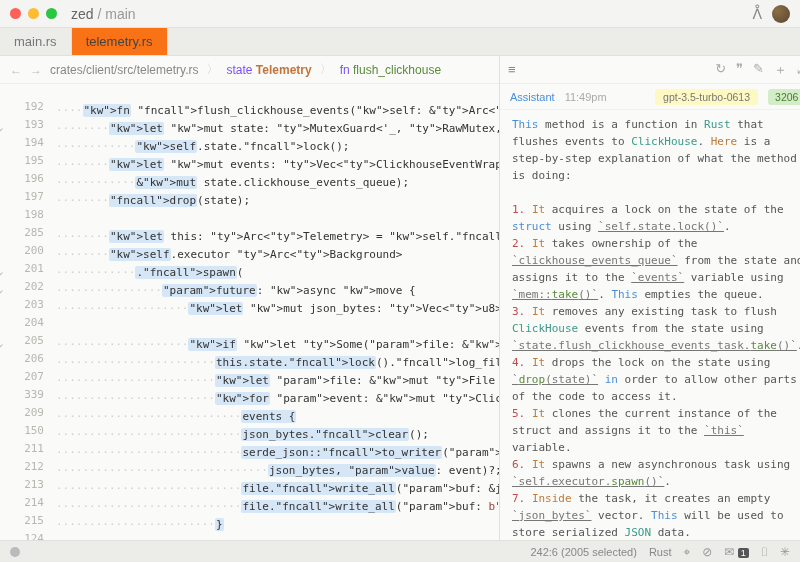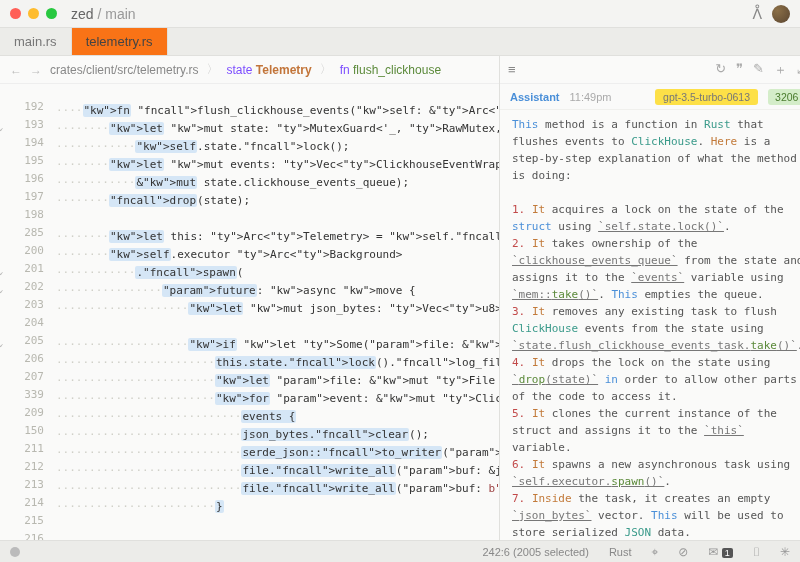--- a/index.html
+++ b/index.html
@@ -54,35 +54,35 @@
 .hl { background: #d5e6f6; border-radius: 2px; padding: 0 1px; }
 .dots { color: #d0d0c8; }
 .str { color: #9a3e3e; }
 
 .assistant-pane { flex: 1; display: flex; flex-direction: column; background: #fafaf9; }
 .assistant-header { height: 28px; display: flex; align-items: center; padding: 0 8px; gap: 6px; border-bottom: 1px solid #eee; font-size: 12px; color: #666; }
 .ah-icon { color: #888; font-size: 13px; }
 .ah-actions { margin-left: auto; display: flex; gap: 10px; color: #aaa; font-size: 13px; }
 .ah-actions span { cursor: pointer; }
 .assistant-meta { height: 26px; display: flex; align-items: center; padding: 0 10px; gap: 10px; font-size: 11px; border-bottom: 1px solid #f0f0ed; }
-.role-label { color: #4a8fd8; font-weight: 700; }
+.role-label { color: #4a8fd8; font-weight: 400; }
 .time { color: #aaa; }
-.model-badge { margin-left: auto; background: #fde047; padding: 2px 8px; border-radius: 3px; color: #777; font-size: 10.5px; }
+.model-badge { margin-left: auto; background: #fef9c3; padding: 2px 8px; border-radius: 3px; color: #777; font-size: 10.5px; }
 .token-badge { background: #d4edc9; color: #4a7c2e; padding: 2px 7px; border-radius: 3px; font-size: 10.5px; }
 .assistant-body { flex: 1; padding: 6px 12px; font-family: "SF Mono", Menlo, Consolas, monospace; font-size: 11px; line-height: 17px; color: #555; overflow-y: auto; }
 .assistant-body .c-blue { color: #4a8fd8; }
 .assistant-body .c-green { color: #5b8a3a; }
 .assistant-body .c-teal { color: #3a9a8a; }
 .assistant-body .c-orange { color: #c27a3a; }
 .assistant-body .c-red { color: #c24a4a; }
 .assistant-body code { color: #777; text-decoration: underline; }
 
 .statusbar { height: 22px; background: #ecece9; border-top: 1px solid #e0e0dd; display: flex; align-items: center; padding: 0 10px; font-size: 11px; color: #888; gap: 12px; }
 .sb-dot { width: 10px; height: 10px; border-radius: 50%; background: #bbb; }
-.sb-right { margin-left: auto; display: flex; align-items: center; gap: 20px; }
+.sb-right { margin-left: auto; display: flex; align-items: center; gap: 12px; }
 .sb-icon { font-size: 12px; color: #999; cursor: pointer; }
 .sb-badge { background: #555; color: #fff; border-radius: 2px; padding: 0 3px; font-size: 9px; }
 </style>
 </head>
 <body>
 
 <div class="titlebar">
   <div class="traffic">
     <span class="tl-red"></span>
     <span class="tl-yellow"></span>
@@ -135,21 +135,21 @@
           <div class="ln">206</div>
           <div class="ln">207</div>
           <div class="ln">339</div>
           <div class="ln">209</div>
           <div class="ln">150</div>
           <div class="ln">211</div>
           <div class="ln">212</div>
           <div class="ln">213</div>
           <div class="ln">214</div>
           <div class="ln">215</div>
-          <div class="ln">216</div>
+          <div class="ln">124</div>
           <div class="ln">217</div>
         </div>
       <div class="code-lines" id="codelines">
           <div class="line"></div>
           <div class="line"><span class="dots">····</span><span class="hl"><span class="&lt;span">"kw"</span>&gt;fn</span> <span class="&lt;span">"fncall"</span>&gt;flush_clickhouse_events(<span class="&lt;span">"kw"</span>&gt;self: &amp;<span class="&lt;span">"ty"</span>&gt;Arc&lt;<span class="&lt;span">"ty"</span>&gt;Self&gt;) {</div>
           <div class="line"><span class="dots">········</span><span class="hl"><span class="&lt;span">"kw"</span>&gt;let</span> <span class="&lt;span">"kw"</span>&gt;mut state: <span class="&lt;span">"ty"</span>&gt;MutexGuard&lt;'_, <span class="&lt;span">"ty"</span>&gt;RawMutex, &gt;TelemetryState&gt; =</div>
           <div class="line"><span class="dots">············</span><span class="hl"><span class="&lt;span">"kw"</span>&gt;self</span>.state.<span class="&lt;span">"fncall"</span>&gt;lock();</div>
           <div class="line"><span class="dots">········</span><span class="hl"><span class="&lt;span">"kw"</span>&gt;let</span> <span class="&lt;span">"kw"</span>&gt;mut events: <span class="&lt;span">"ty"</span>&gt;Vec&lt;<span class="&lt;span">"ty"</span>&gt;ClickhouseEventWrapper&gt; = mem::&gt;take(&gt;dest:</div>
           <div class="line"><span class="dots">············</span><span class="hl">&amp;<span class="&lt;span">"kw"</span>&gt;mut</span> state.clickhouse_events_queue);</div>
           <div class="line"><span class="dots">········</span><span class="hl"><span class="&lt;span">"fncall"</span>&gt;drop</span>(state);</div>
@@ -160,20 +160,21 @@
           <div class="line"><span class="dots">················</span><span class="hl"><span class="&lt;span">"param"</span>&gt;future</span>: <span class="&lt;span">"kw"</span>&gt;async <span class="&lt;span">"kw"</span>&gt;move {</div>
           <div class="line"><span class="dots">····················</span><span class="hl"><span class="&lt;span">"kw"</span>&gt;let</span> <span class="&lt;span">"kw"</span>&gt;mut json_bytes: <span class="&lt;span">"ty"</span>&gt;Vec&lt;<span class="&lt;span">"ty"</span>&gt;u8&gt; = &gt;Vec::&gt;new();</div>
           <div class="line"></div>
           <div class="line"><span class="dots">····················</span><span class="hl"><span class="&lt;span">"kw"</span>&gt;if</span> <span class="&lt;span">"kw"</span>&gt;let <span class="&lt;span">"ty"</span>&gt;Some(<span class="&lt;span">"param"</span>&gt;file: &amp;<span class="&lt;span">"kw"</span>&gt;mut &gt;NamedTempFile) = &amp;&gt;mut</div>
           <div class="line"><span class="dots">························</span><span class="hl">this.state.<span class="&lt;span">"fncall"</span>&gt;lock</span>().<span class="&lt;span">"fncall"</span>&gt;log_file {</div>
           <div class="line"><span class="dots">························</span><span class="hl"><span class="&lt;span">"kw"</span>&gt;let</span> <span class="&lt;span">"param"</span>&gt;file: &amp;<span class="&lt;span">"kw"</span>&gt;mut <span class="&lt;span">"ty"</span>&gt;File = file.&gt;as_file_mut();</div>
           <div class="line"><span class="dots">························</span><span class="hl"><span class="&lt;span">"kw"</span>&gt;for</span> <span class="&lt;span">"param"</span>&gt;event: &amp;<span class="&lt;span">"kw"</span>&gt;mut <span class="&lt;span">"ty"</span>&gt;ClickhouseEventWrapper &gt;in &amp;&gt;mut</div>
           <div class="line"><span class="dots">····························</span><span class="hl">events {</span></div>
           <div class="line"><span class="dots">····························</span><span class="hl">json_bytes.<span class="&lt;span">"fncall"</span>&gt;clear</span>();</div>
           <div class="line"><span class="dots">····························</span><span class="hl">serde_json::<span class="&lt;span">"fncall"</span>&gt;to_writer</span>(<span class="&lt;span">"param"</span>&gt;writer: &amp;&gt;mut</div>
+          <div class="line"><span class="dots">································</span><span class="hl">json_bytes, <span class="&lt;span">"param"</span>&gt;value</span>: event)?;</div>
           <div class="line"><span class="dots">····························</span><span class="hl">file.<span class="&lt;span">"fncall"</span>&gt;write_all</span>(<span class="&lt;span">"param"</span>&gt;buf: &amp;json_bytes)?;</div>
           <div class="line"><span class="dots">····························</span><span class="hl">file.<span class="&lt;span">"fncall"</span>&gt;write_all</span>(<span class="&lt;span">"param"</span>&gt;buf: <span class="str">b"\n"</span>)?;</div>
           <div class="line"><span class="dots">························</span><span class="hl">}</span></div>
         </div>
     </div>
   </div>
 
   <div class="assistant-pane">
     <div class="assistant-header">
       <span class="ah-icon">≡</span>

